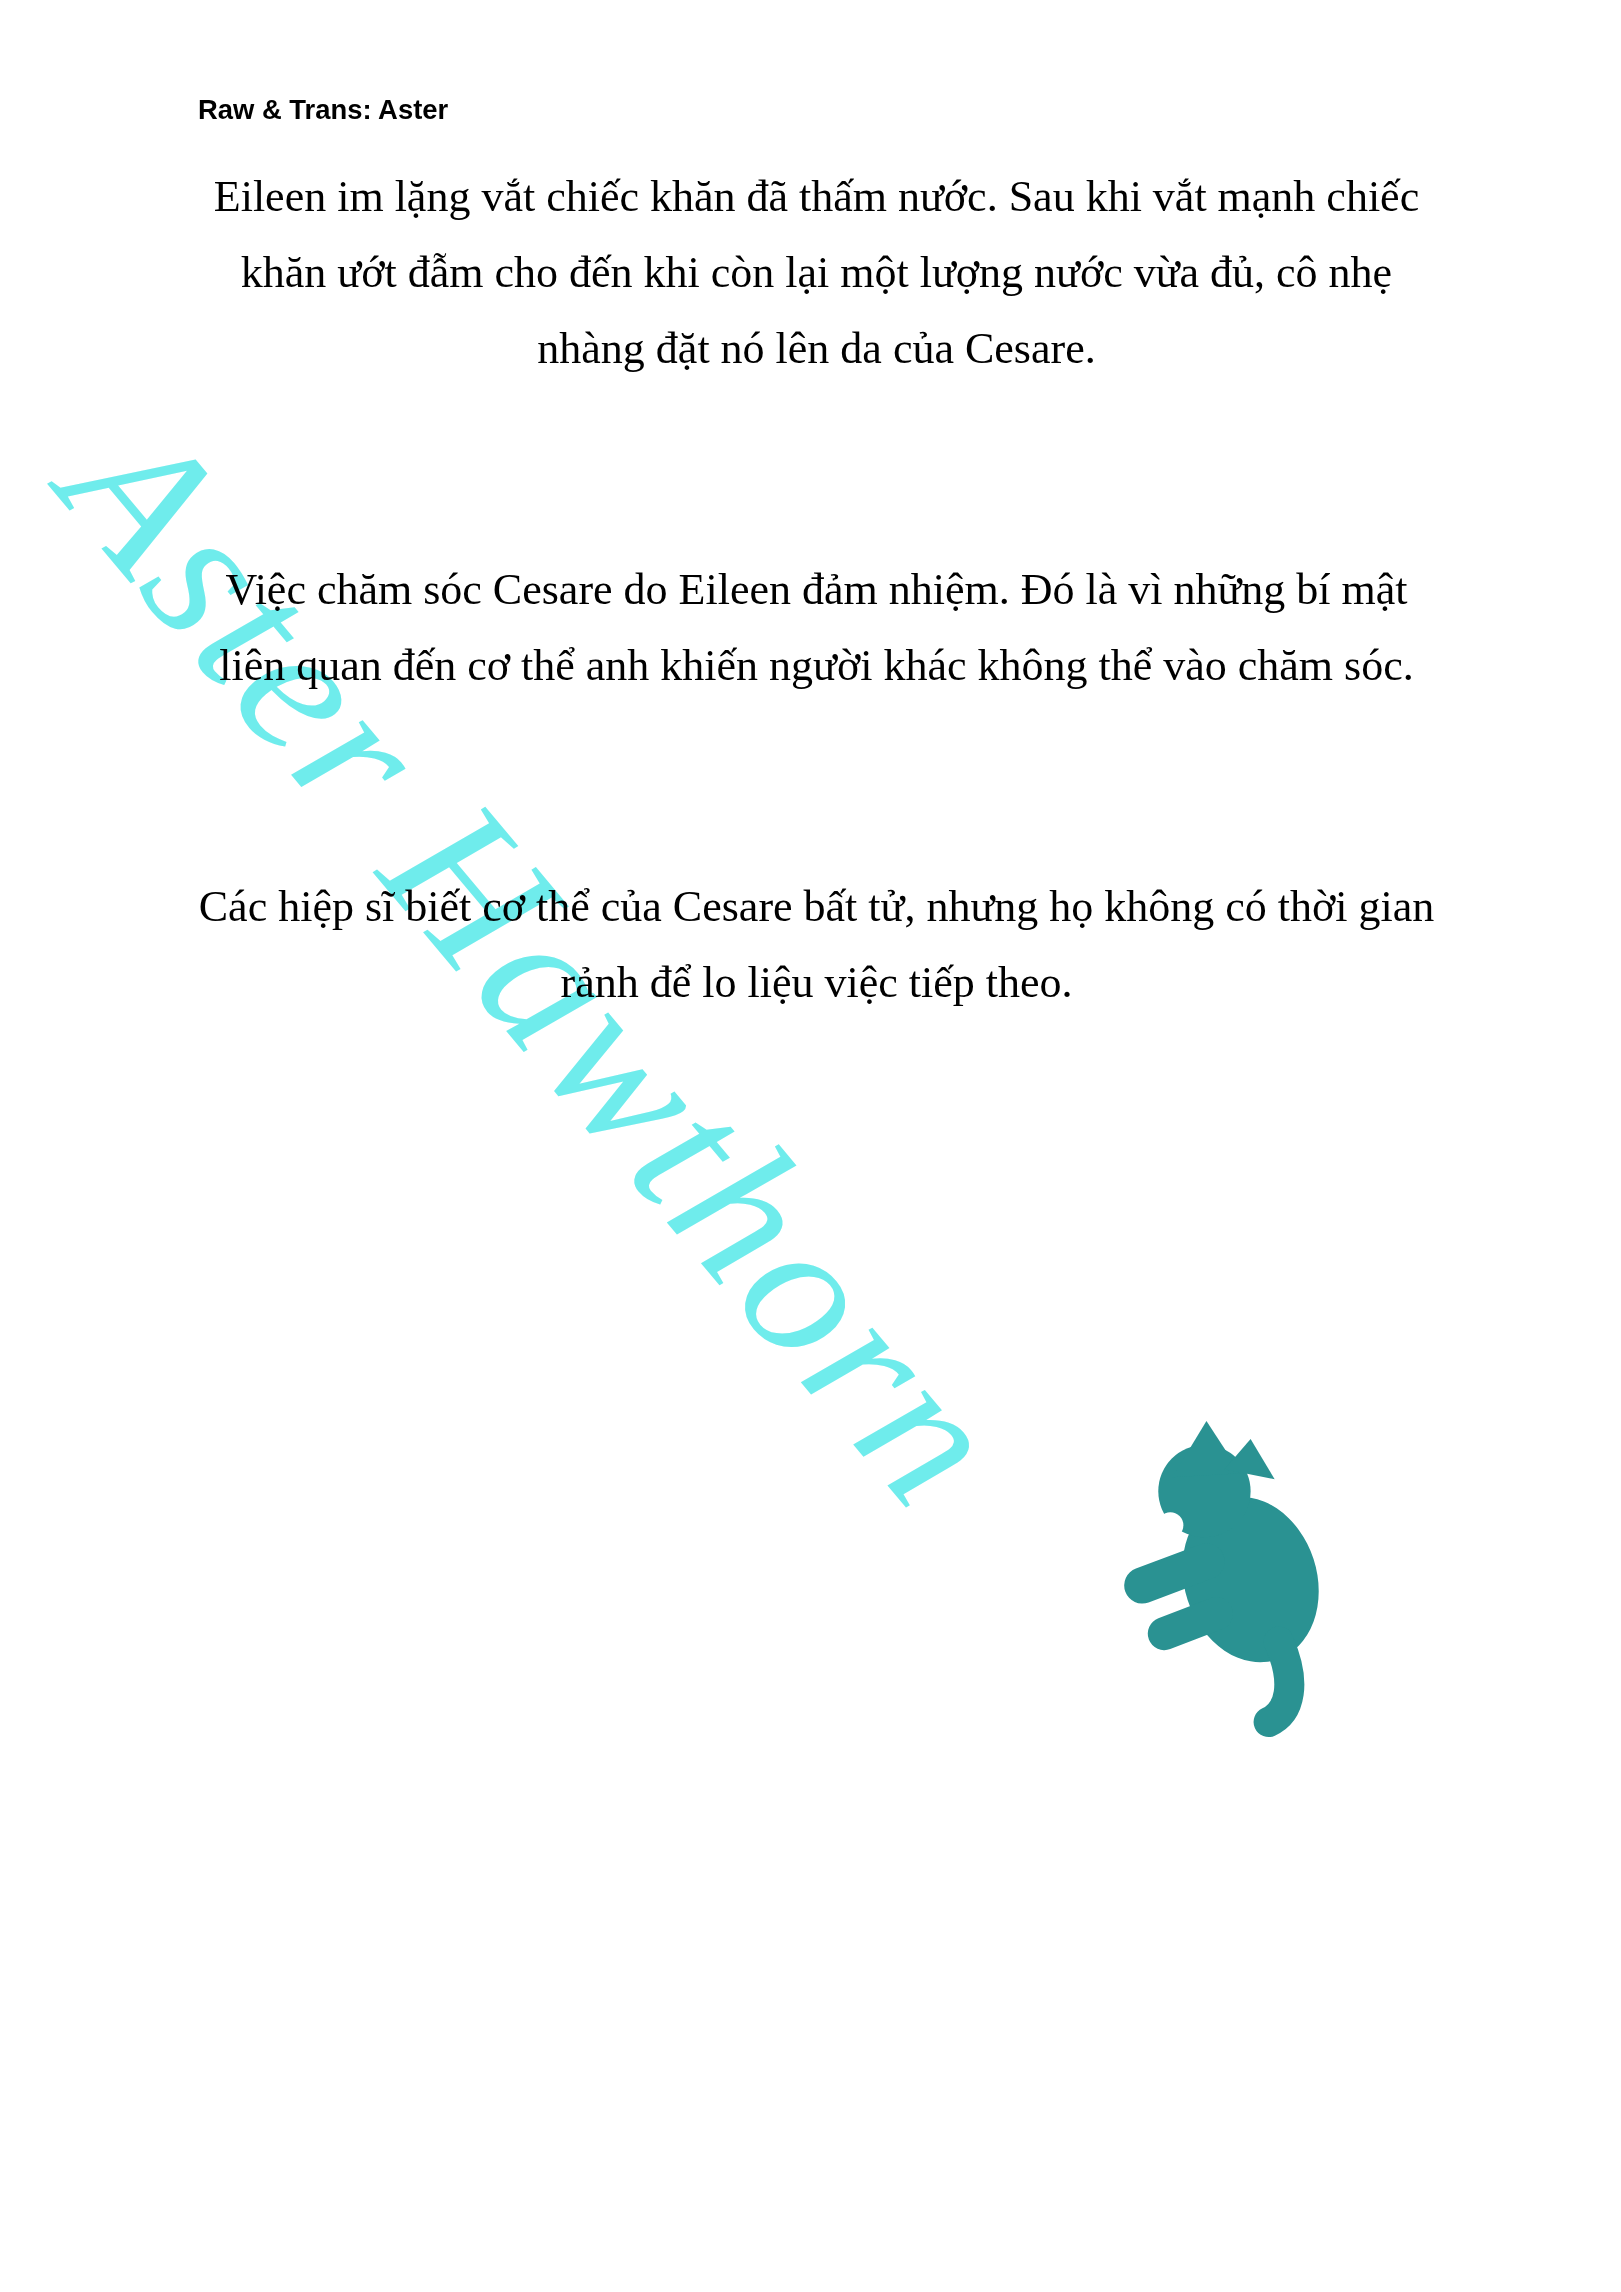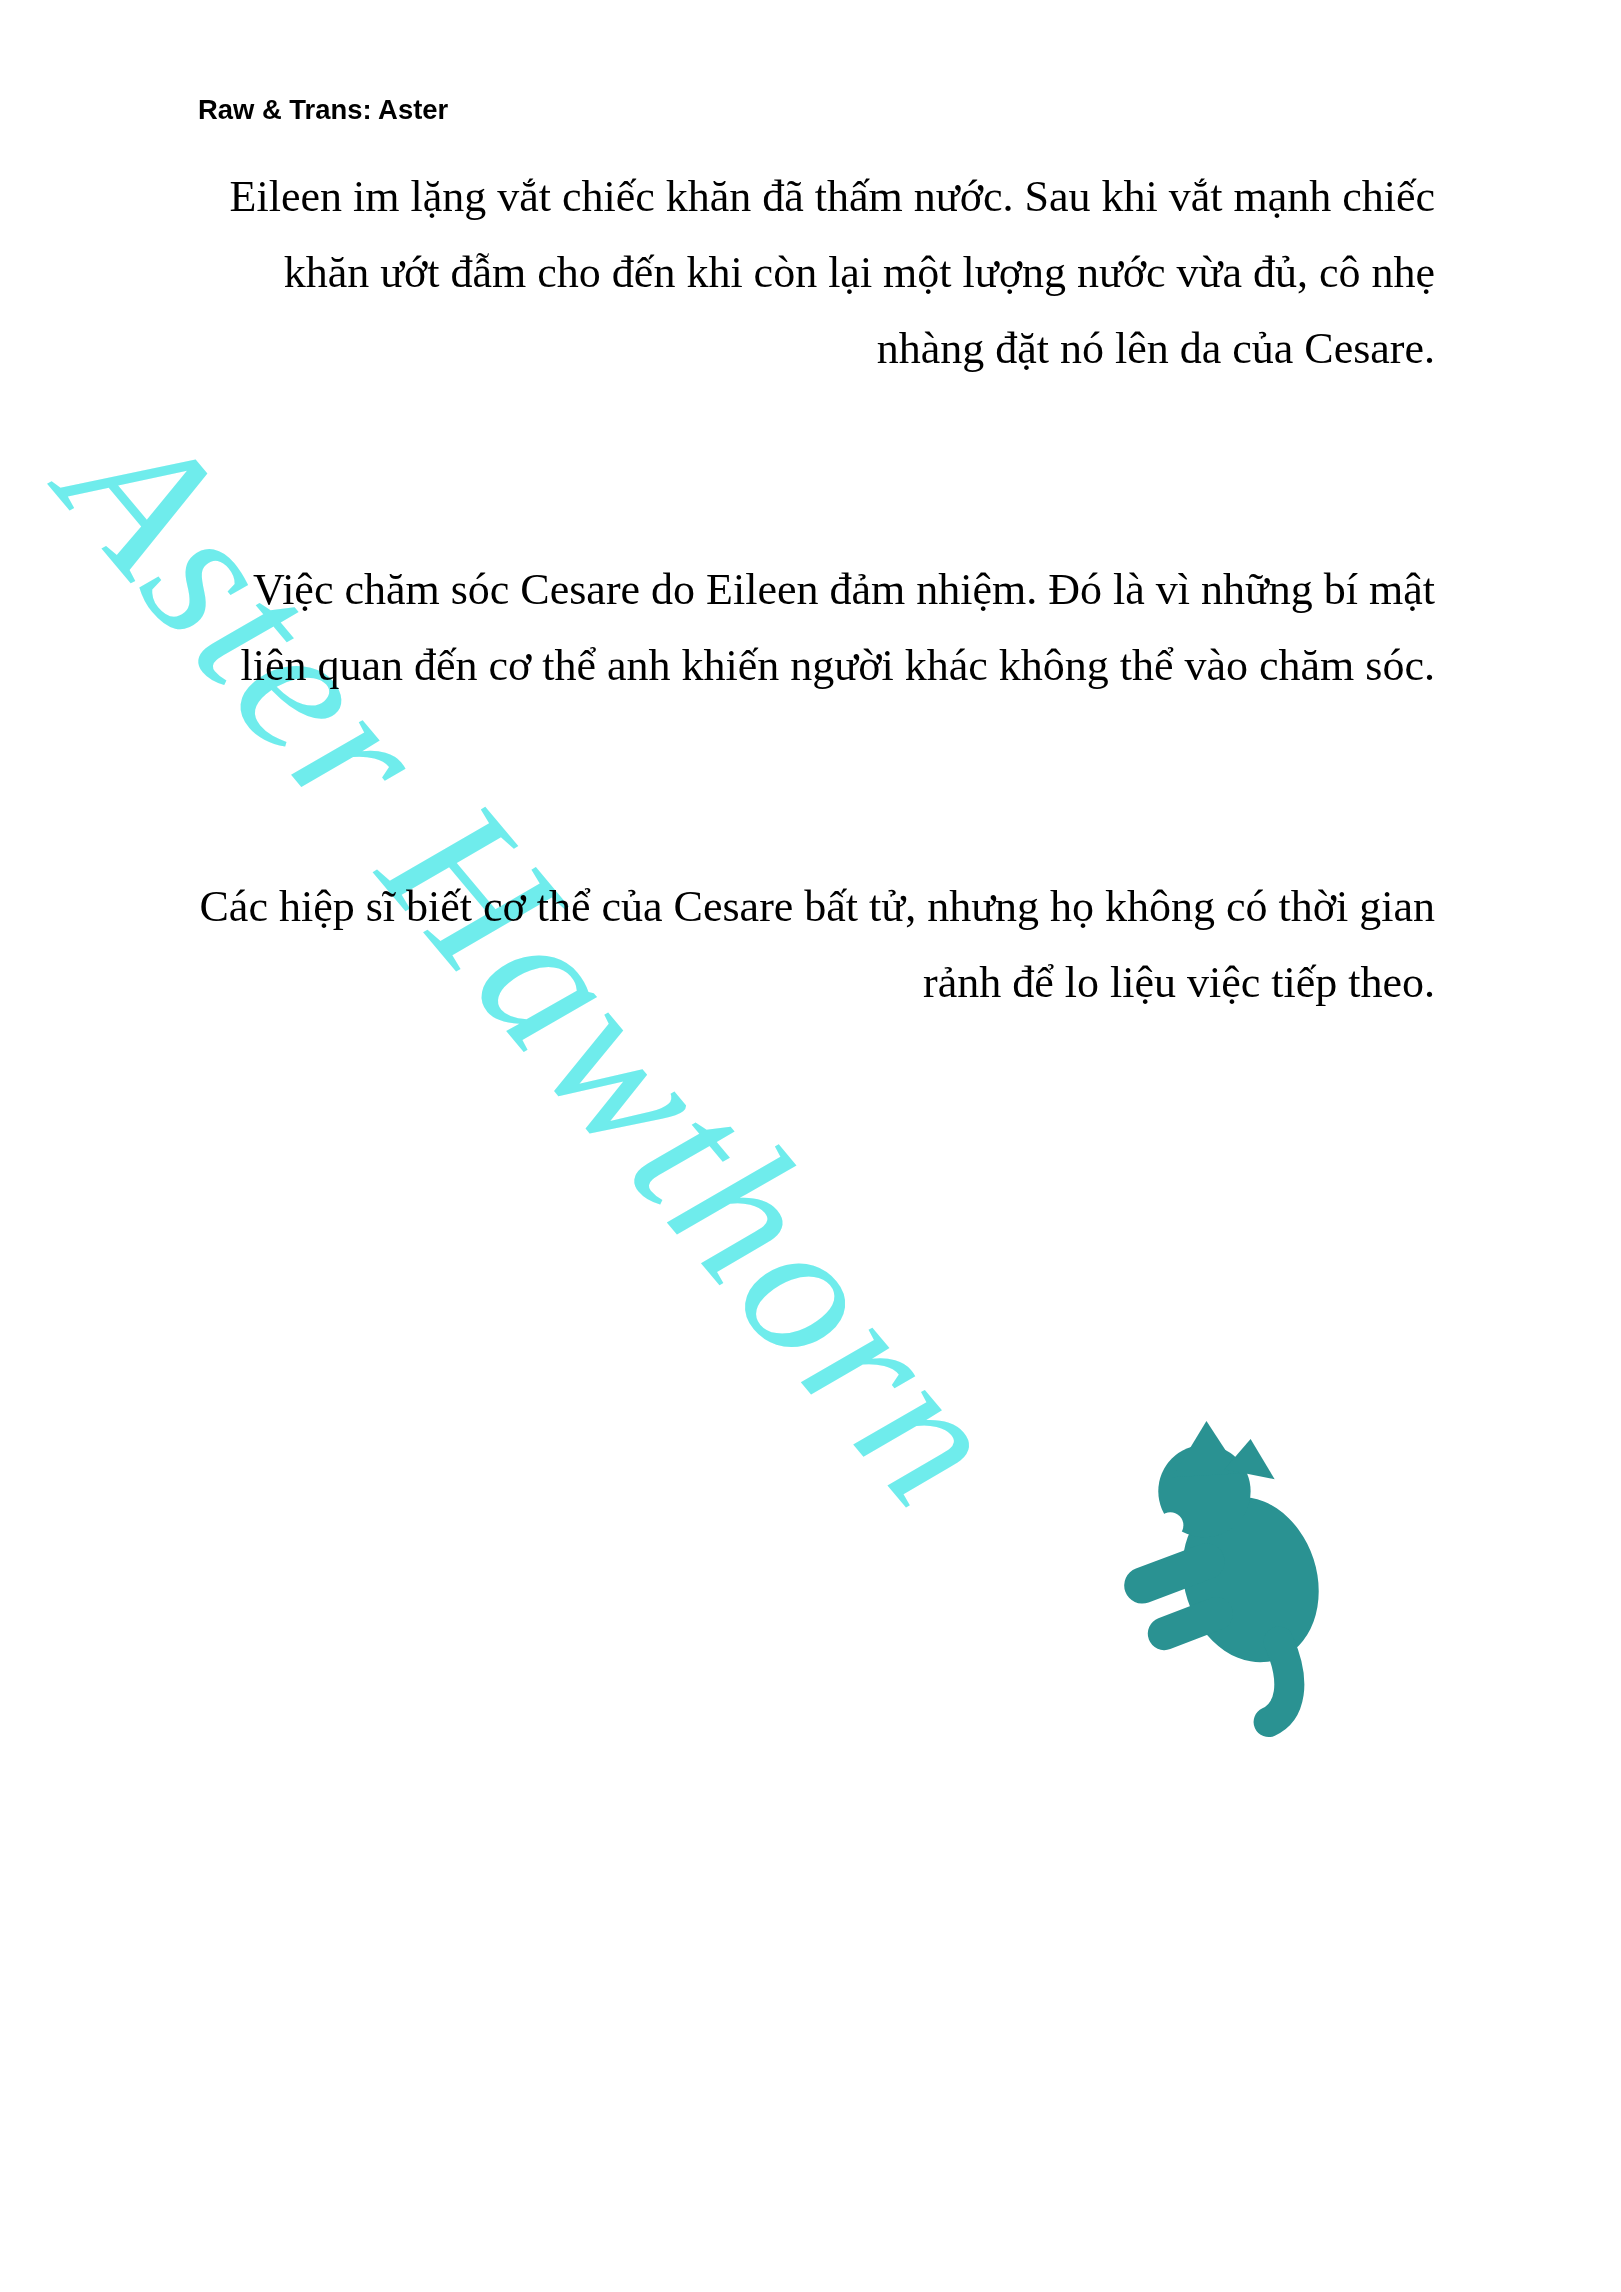--- a/index.html
+++ b/index.html
@@ -48,21 +48,21 @@
     left: 198px;
     top: 159px;
     width: 1237px;
     z-index: 1;
   }
   .doc-body p {
     margin: 0 0 165px 0;
     font-size: 44px;
     line-height: 76px;
     color: var(--text-color, #000);
-    text-align: right;
+    text-align: center;
   }
   
   .cat {
     position: absolute;
     left: 1122px;
     top: 1419px;
     width: 201px;
     height: 321px;
     z-index: 0;
     pointer-events: none;

